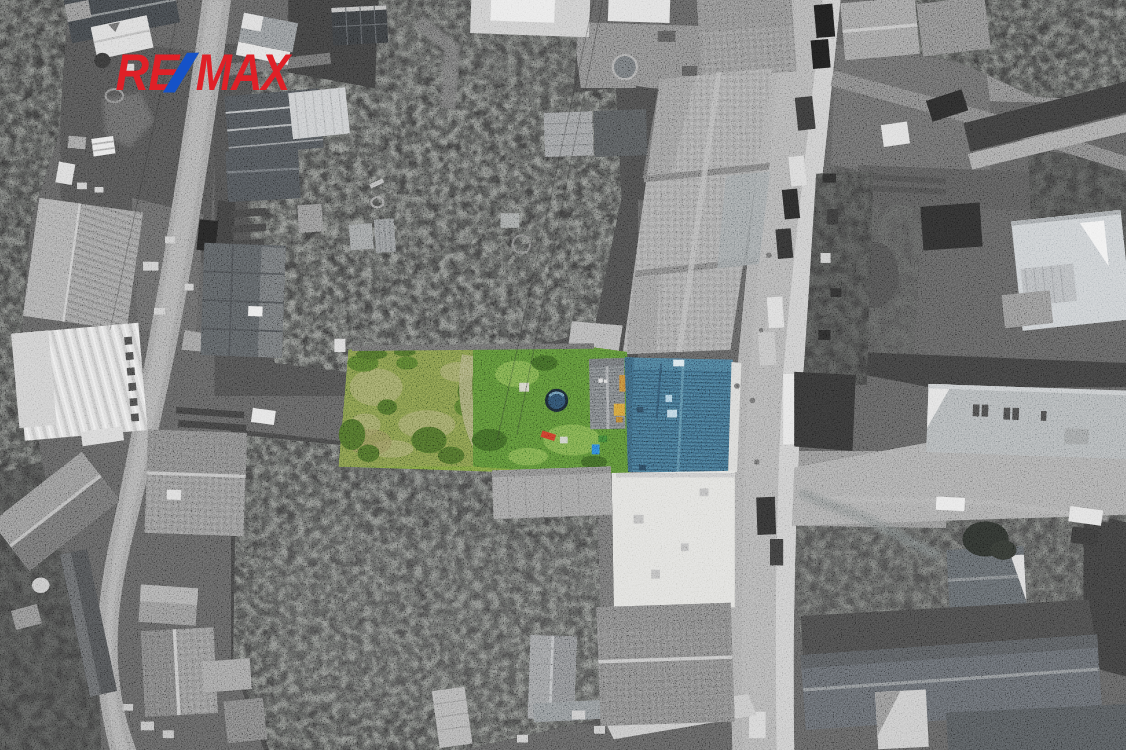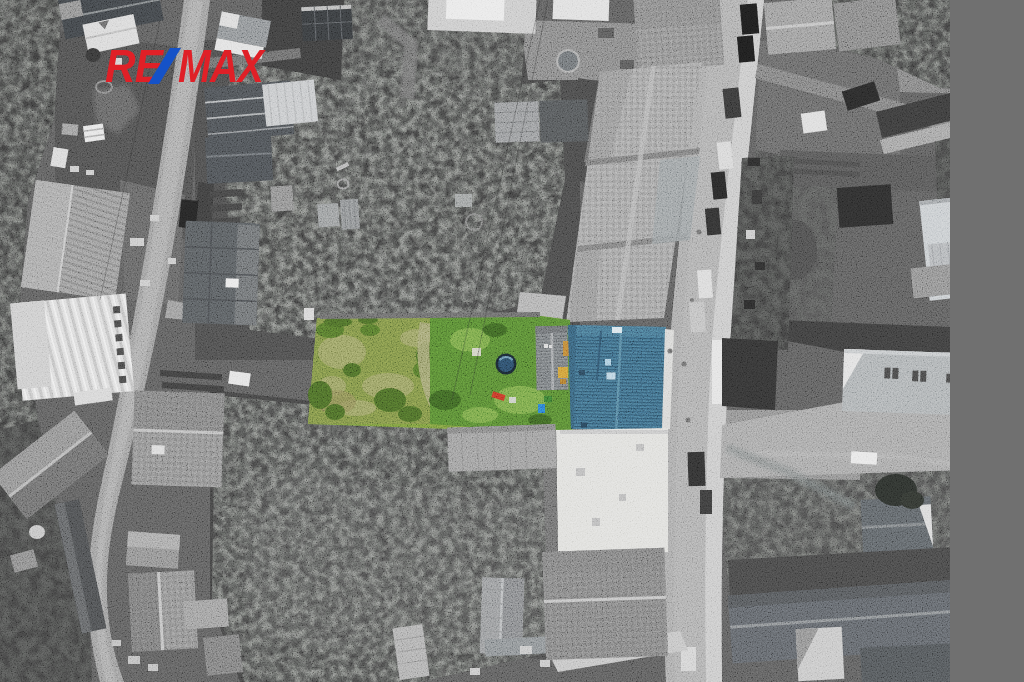--- a/index.html
+++ b/index.html
@@ -1,16 +1,16 @@
 <!DOCTYPE html>
 <html><head>
 <meta charset="utf-8">
 <style>
 html,body{margin:0;padding:0;background:#707070;font-family:"Liberation Sans",sans-serif;}
-#stage{position:relative;width:950px;height:682px;overflow:hidden;text-align:center;}
+#stage{position:relative;width:1024px;height:682px;overflow:hidden;text-align:center;}
 .grain{mix-blend-mode:overlay;}
 </style>
 </head>
 <body>
 <div id="stage">
 <svg width="1024" height="682" viewBox="0 0 1024 682" xmlns="http://www.w3.org/2000/svg">
 <defs>
 <filter id="foliage" x="-5%" y="-5%" width="110%" height="110%">
   <feTurbulence type="fractalNoise" baseFrequency="0.1 0.1" numOctaves="4" seed="3" result="n"></feTurbulence>
   <feColorMatrix in="n" type="matrix" values="0 0 0 0 0.16  0 0 0 0 0.17  0 0 0 0 0.16  2.4 0 0 0 -0.6" result="g"></feColorMatrix>

